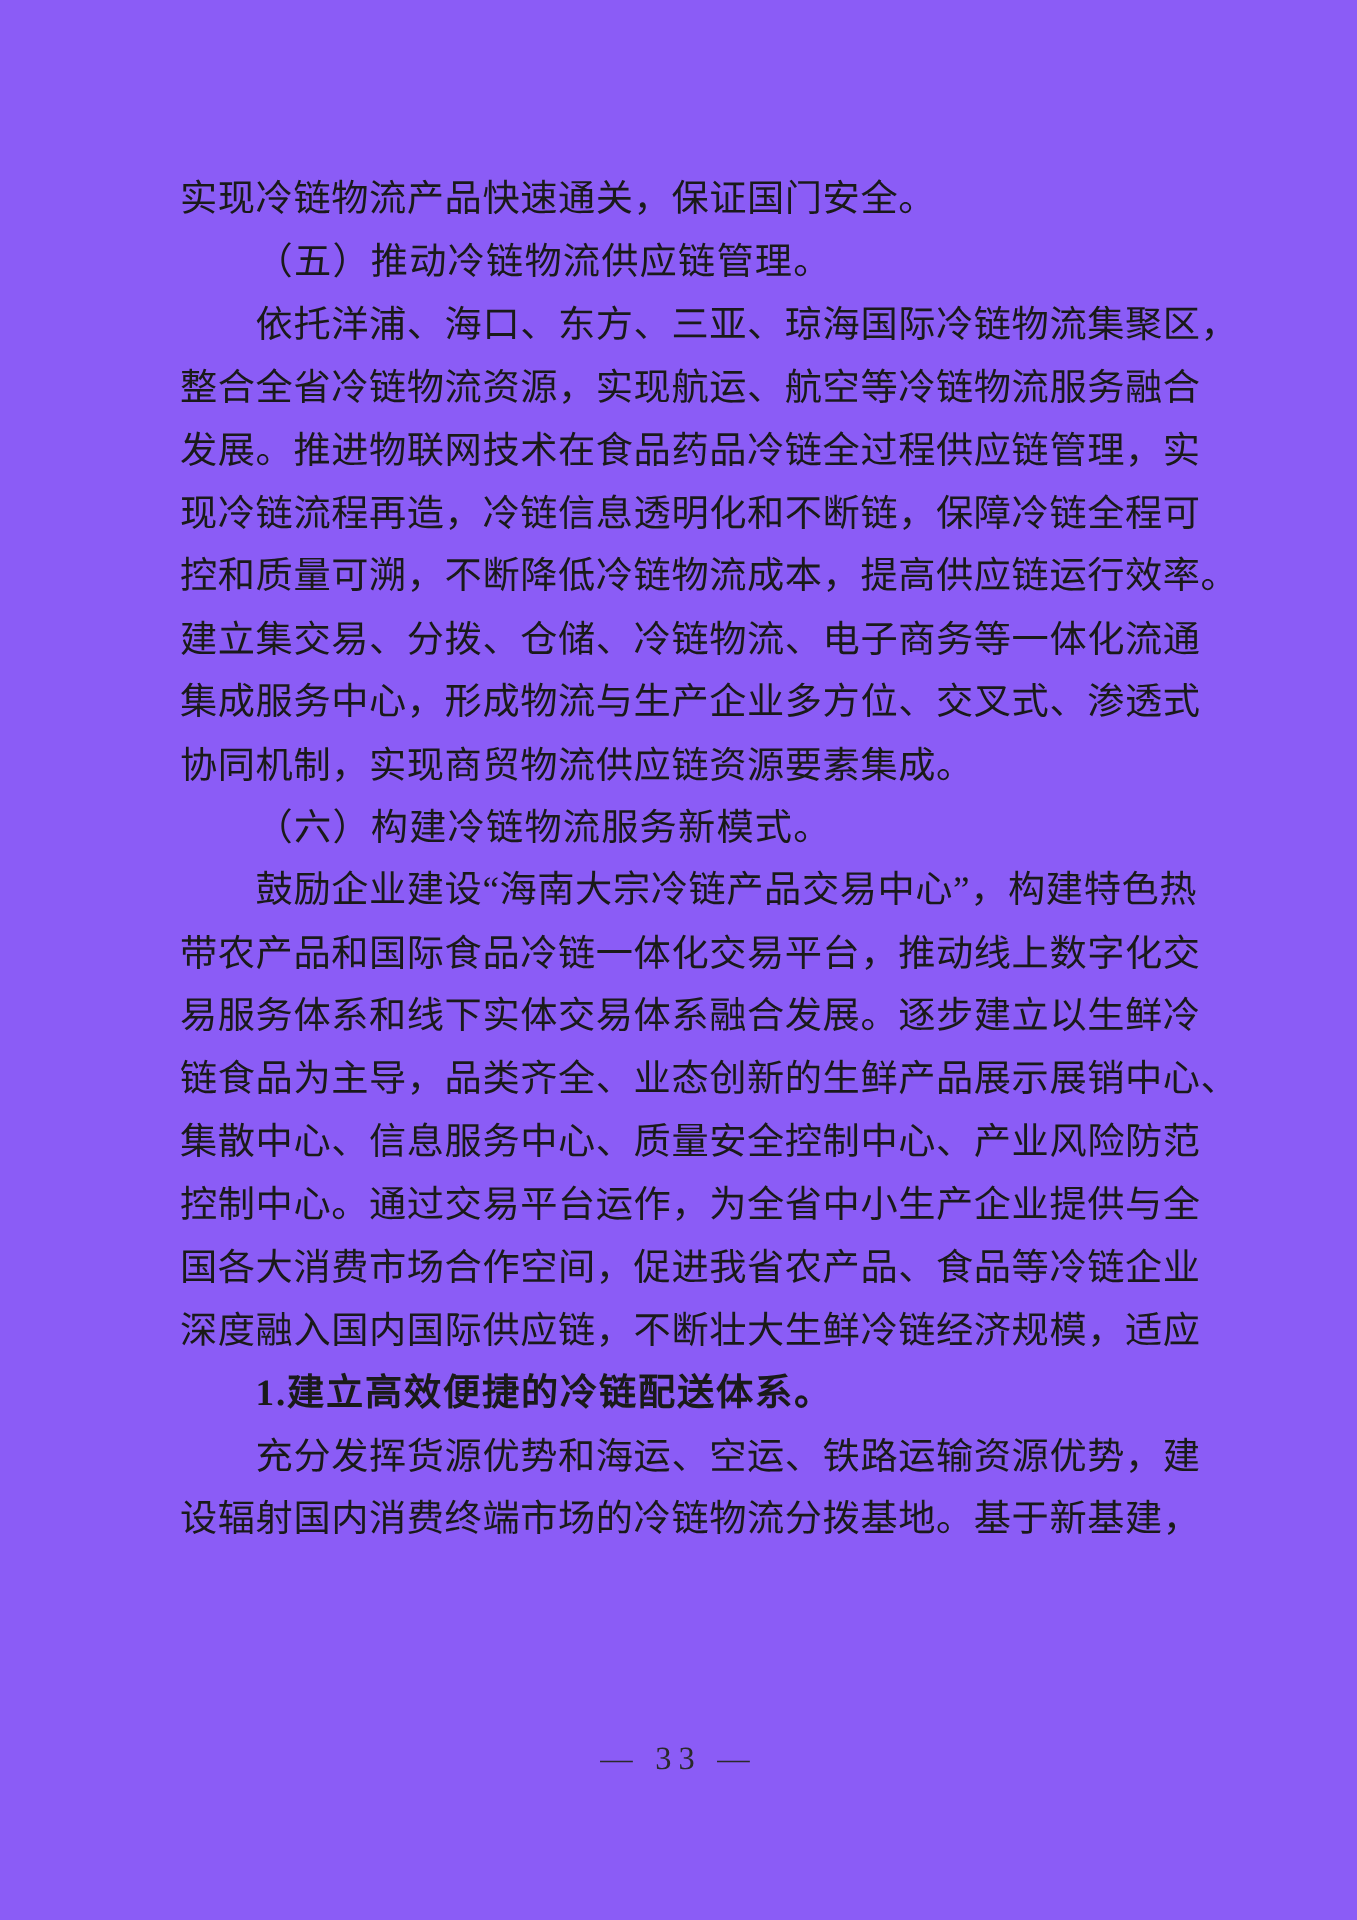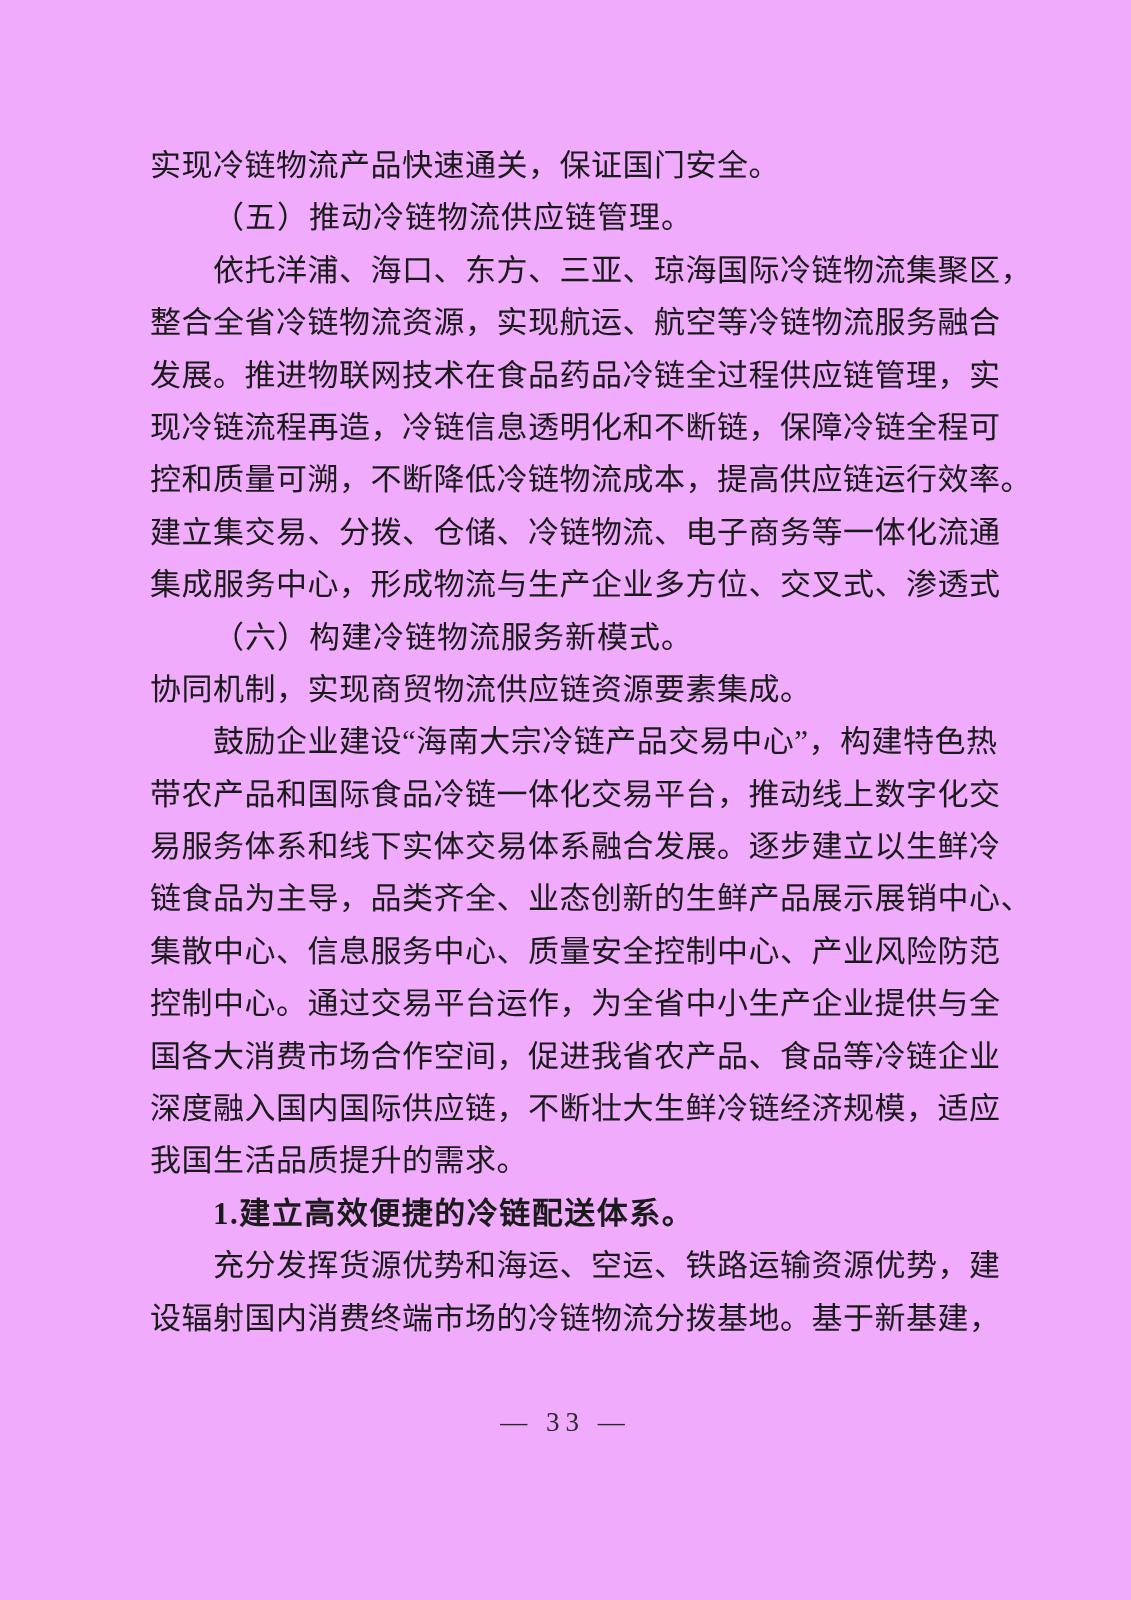--- a/index.html
+++ b/index.html
@@ -4,21 +4,21 @@
 <style>
   html, body {
     margin: 0;
     padding: 0;
     background: #ffffff;
   }
   .page {
     position: relative;
     width: 1131px;
     height: 1600px;
-    background: #f0abfc;
+    background: #8b5cf6;
     overflow: hidden;
     font-family: "Liberation Serif", "DejaVu Serif", serif;
     color: #1a1a1a;
   }
   .content {
     position: absolute;
     left: 150px;
     top: 140px;
     width: 836px;
   }
@@ -48,21 +48,21 @@
     font-weight: 400;
     letter-spacing: 1px;
   }
   
   .line.h3 {
     font-weight: 700;
     letter-spacing: 1.5px;
   }
   .footer {
     position: absolute;
-    top: 1402px;
+    top: 1445px;
     left: 0;
     width: 1131px;
     text-align: center;
     font-size: 27px;
     line-height: 40px;
     letter-spacing: 6px;
     color: #2a2a2a;
   }
 </style>
 </head>
@@ -268,22 +268,22 @@
         <span>位</span>
         <span>、</span>
         <span>交</span>
         <span>叉</span>
         <span>式</span>
         <span>、</span>
         <span>渗</span>
         <span>透</span>
         <span>式</span>
       </div>
+    <div class="line">协同机制，实现商贸物流供应链资源要素集成。</div>
     <div class="line h2 indent">（六）构建冷链物流服务新模式。</div>
-    <div class="line">协同机制，实现商贸物流供应链资源要素集成。</div>
     <div class="line full indent">
         <span>鼓</span>
         <span>励</span>
         <span>企</span>
         <span>业</span>
         <span>建</span>
         <span>设</span>
         <span>“</span>
         <span>海</span>
         <span>南</span>
@@ -502,21 +502,20 @@
         <span>冷</span>
         <span>链</span>
         <span>经</span>
         <span>济</span>
         <span>规</span>
         <span>模</span>
         <span>，</span>
         <span>适</span>
         <span>应</span>
       </div>
-    <div class="line">我国生活品质提升的需求。</div>
     <div class="line h3 indent">1.建立高效便捷的冷链配送体系。</div>
     <div class="line full indent">
         <span>充</span>
         <span>分</span>
         <span>发</span>
         <span>挥</span>
         <span>货</span>
         <span>源</span>
         <span>优</span>
         <span>势</span>

